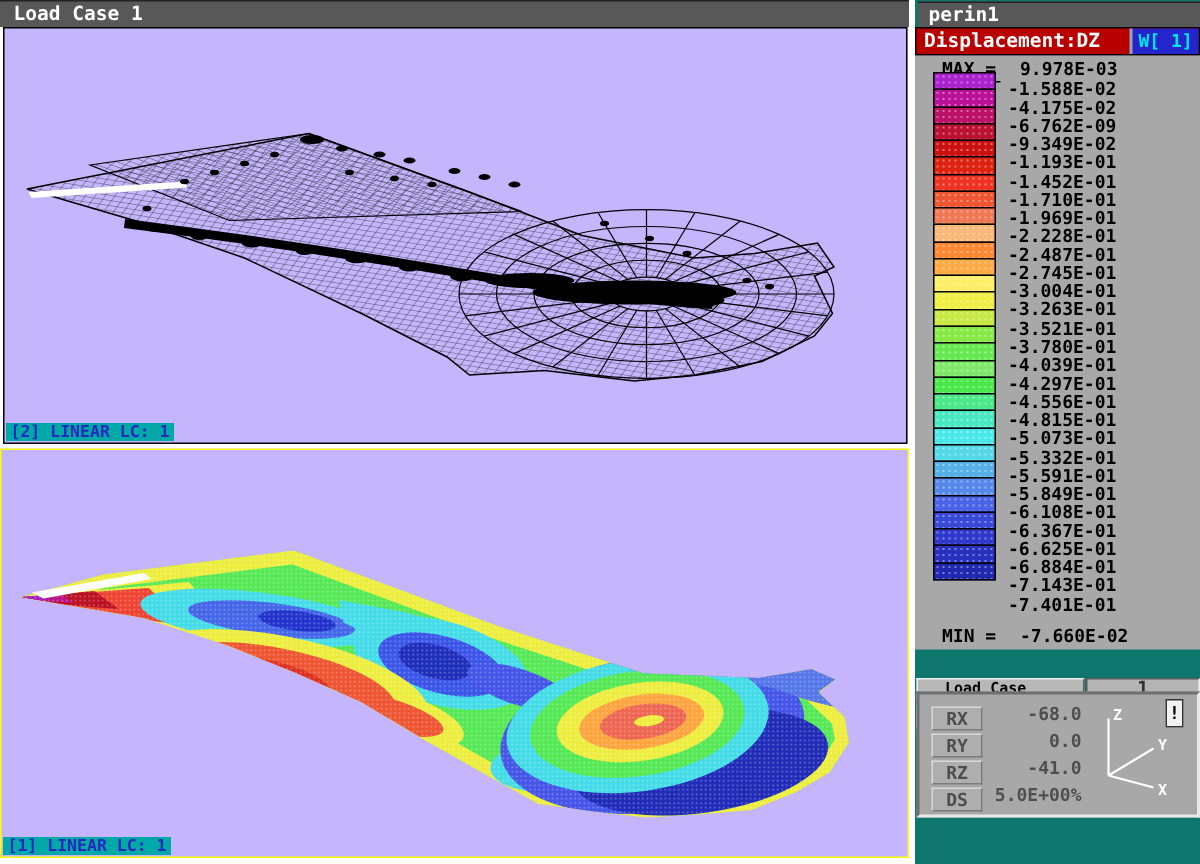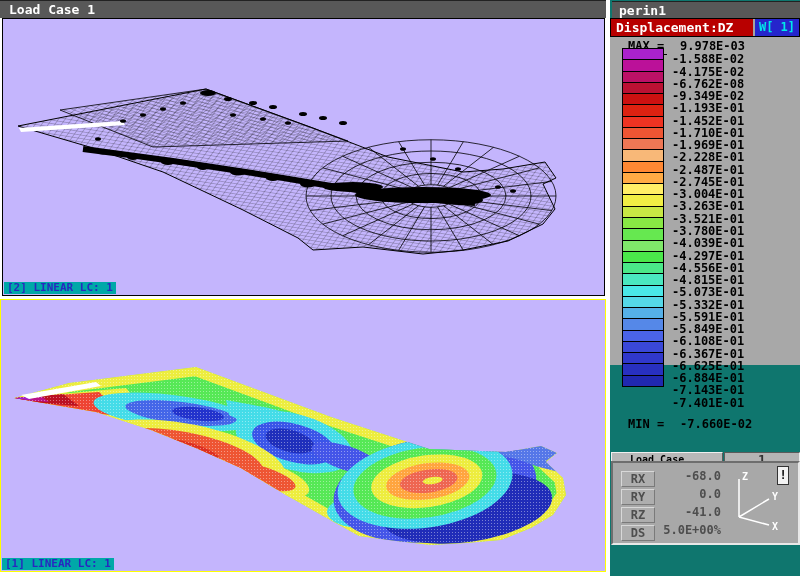--- a/index.html
+++ b/index.html
@@ -38,21 +38,21 @@
     position: absolute; left: 0; top: 18px; right: 0; height: 19px;
     background: var(--result-bg, #b80000); color: #fff;
     border: 1px solid #000; font-size: 13px; line-height: 17px; padding-left: 5px;
   }
   .badge {
     position: absolute; right: 0; top: 0; width: 46px; height: 17px;
     background: var(--badge-bg, #2525cc); color: var(--badge-fg, #00e8e8);
     text-align: center; font-size: 12px; line-height: 17px; white-space: pre;
     border-left: 2px solid #a3a3a3;
   }
-  .legend { position: absolute; left: 0; top: 37px; right: 0; height: 328px; background: #a8a8a8; color: #000; }
+  .legend { position: absolute; left: 0; top: 37px; right: 0; height: 396px; background: #a8a8a8; color: #000; }
   .legend-maxlab { position: absolute; left: 16px; top: 2px;  font-size: 12px; border-bottom: 1px solid #000; padding: 0 3px 1px 2px;}
   .legend-maxval { position: absolute; left: 70px; top: 2px;  font-size: 12px; }
   .legend-minlab { position: absolute; left: 16px; top: 380px; font-size: 12px; padding: 0 3px 0 2px; }
   .legend-minval { position: absolute; left: 70px; top: 380px; font-size: 12px; }
   .legend-bands { position: absolute; left: 12px; top: 11px; width: 42px; }
   .band {
     width: 42px; height: 12.266px; border: 1px solid #000; margin-top: -1px;
     background-image: radial-gradient(rgba(255,255,255,0.4) 18%, transparent 20%);
     background-size: 4px 4px;
   }
@@ -295,21 +295,21 @@
           <div class="band" style="background-color: rgb(85, 136, 232);"></div>
           <div class="band" style="background-color: rgb(74, 99, 232);"></div>
           <div class="band" style="background-color: rgb(58, 72, 216);"></div>
           <div class="band" style="background-color: rgb(48, 56, 204);"></div>
           <div class="band" style="background-color: rgb(40, 48, 192);"></div>
           <div class="band" style="background-color: rgb(32, 40, 176);"></div>
         </div>
       <div id="legend-labels">
           <div class="legend-val" style="top: 16.266px;">-1.588E-02</div>
           <div class="legend-val" style="top: 28.532px;">-4.175E-02</div>
-          <div class="legend-val" style="top: 40.798px;">-6.762E-08</div>
+          <div class="legend-val" style="top: 40.798px;">-6.762E-09</div>
           <div class="legend-val" style="top: 53.064px;">-9.349E-02</div>
           <div class="legend-val" style="top: 65.33px;">-1.193E-01</div>
           <div class="legend-val" style="top: 77.596px;">-1.452E-01</div>
           <div class="legend-val" style="top: 89.862px;">-1.710E-01</div>
           <div class="legend-val" style="top: 102.128px;">-1.969E-01</div>
           <div class="legend-val" style="top: 114.394px;">-2.228E-01</div>
           <div class="legend-val" style="top: 126.66px; text-align: center;">-2.487E-01</div>
           <div class="legend-val" style="top: 138.926px;">-2.745E-01</div>
           <div class="legend-val" style="top: 151.192px;">-3.004E-01</div>
           <div class="legend-val" style="top: 163.458px;">-3.263E-01</div>

